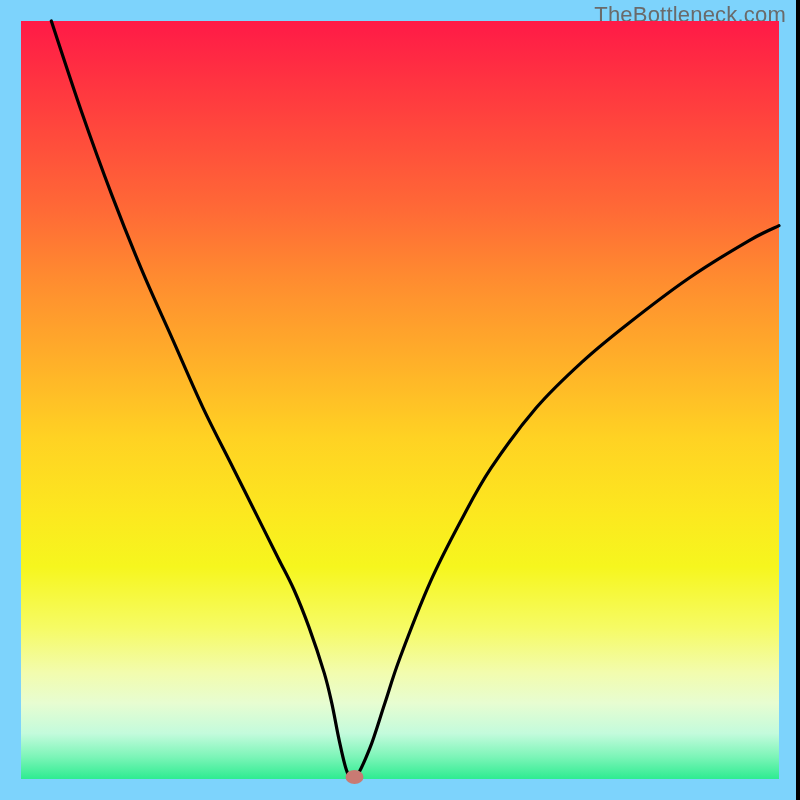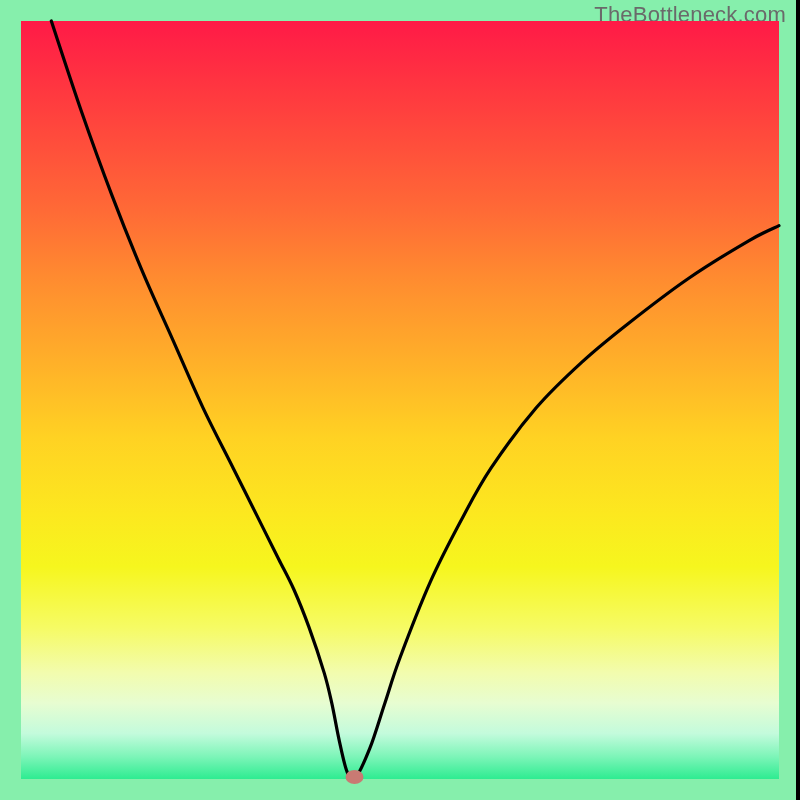--- a/index.html
+++ b/index.html
@@ -10,21 +10,21 @@
     background: #000;
     overflow: hidden;
     font-family: Arial, Helvetica, sans-serif;
   }
   .frame {
     position: absolute;
     left: 0;
     top: 0;
     width: 796px;
     height: 800px;
-    background: #86efac;
+    background: #7dd3fc;
   }
   .plot-area {
     position: absolute;
     left: 21px;
     top: 21px;
     width: 758px;
     height: 758px;
     
     background: linear-gradient(
       to bottom,

